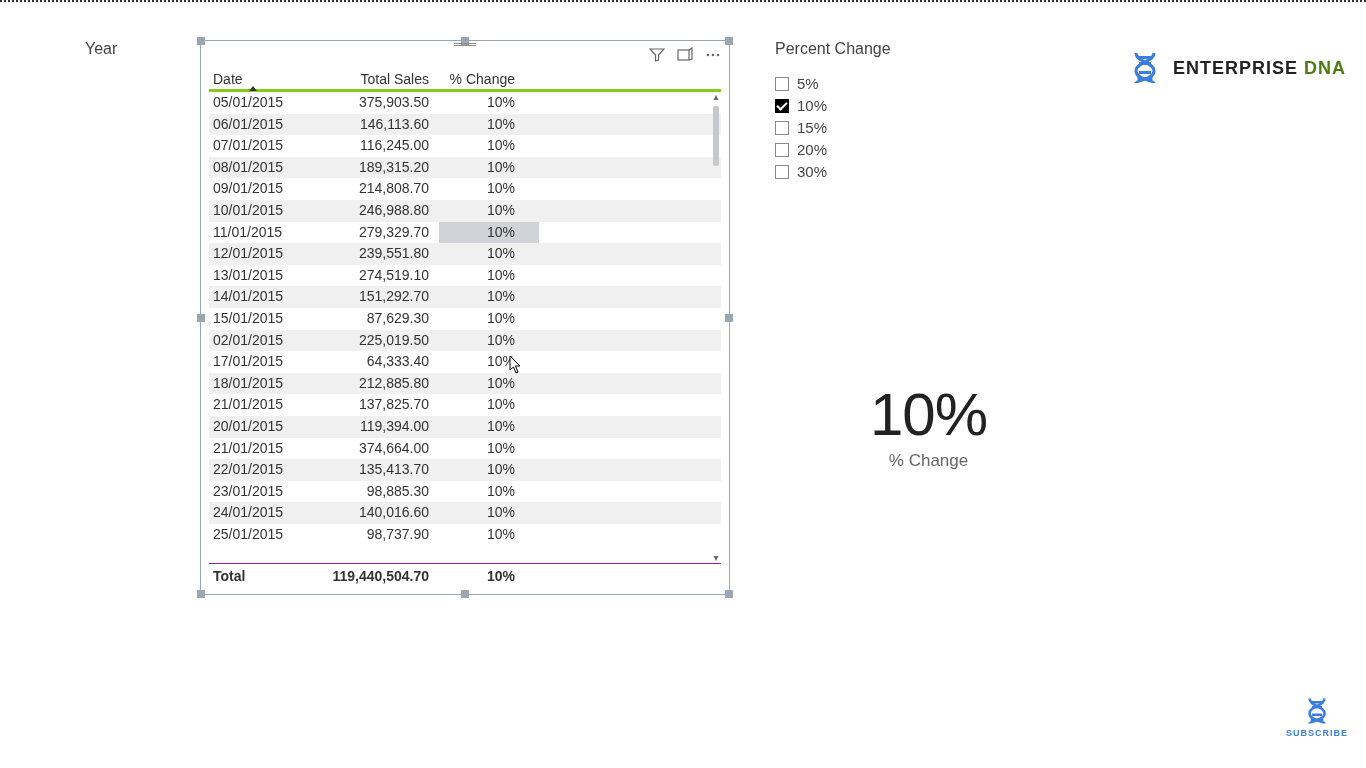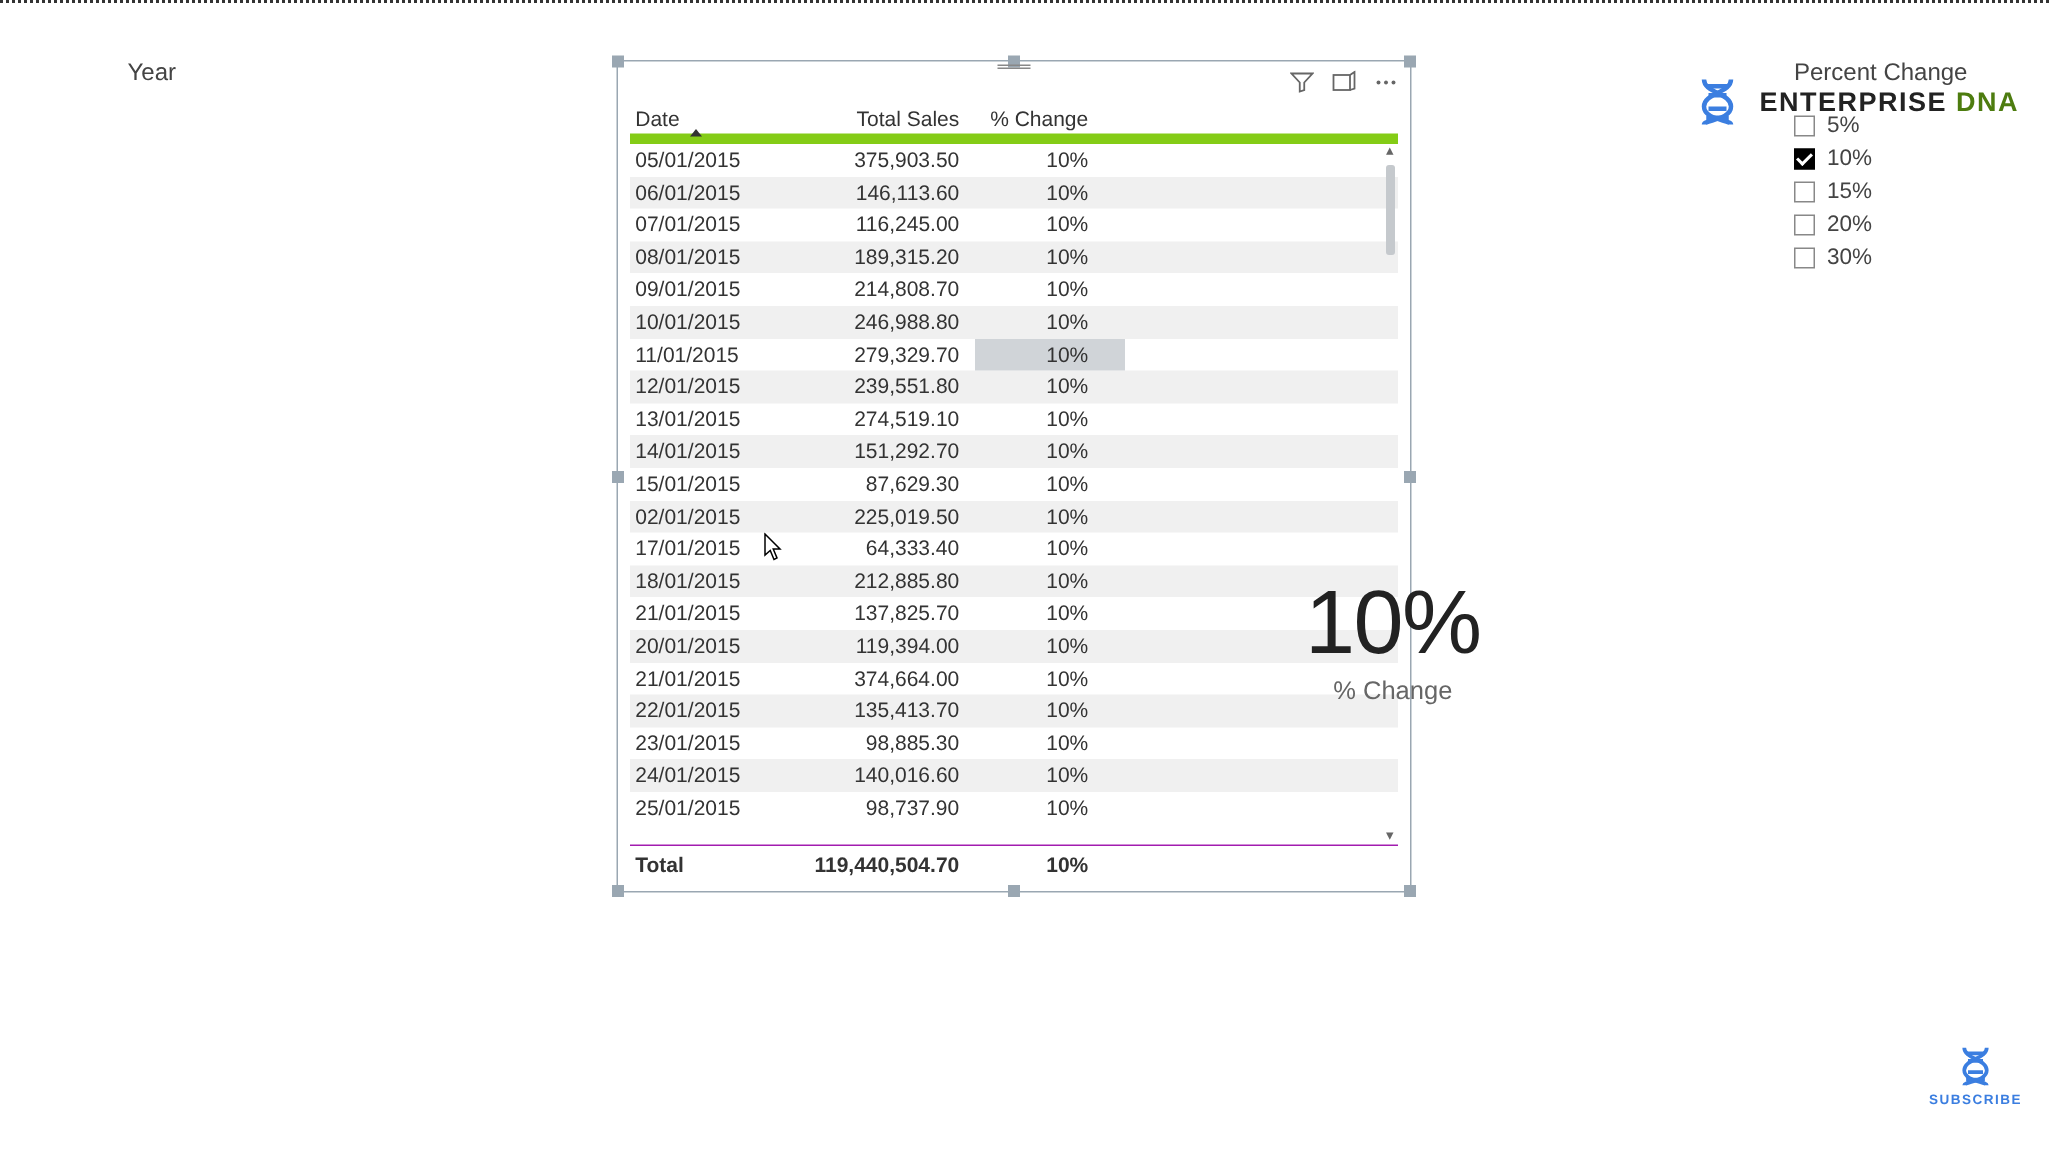--- a/index.html
+++ b/index.html
@@ -43,21 +43,20 @@
   .logo-txt {
     font-size: 18px;
     font-weight: 700;
     color: #222;
     letter-spacing: 1px;
   }
   .logo-txt span.dna { color: #4d7c0f; }
   .content {
     display: flex;
     align-items: flex-start;
-    justify-content: space-between;
   }
   
   .year-slicer {
     width: 170px;
     padding-left: 75px;
   }
   .slicer-title {
     font-size: 16px;
     color: #444;
     margin-bottom: 6px;
@@ -137,21 +136,21 @@
     top: 28px; left: 8px; right: 8px; bottom: 8px;
     display: flex;
     flex-direction: column;
   }
   .thead, .trow, .tfoot {
     display: flex;
     font-size: 14px;
     color: #333;
   }
   .thead {
-    border-bottom: 7px solid #84cc16;
+    border-bottom: 3px solid #84cc16;
     font-weight: 400;
     padding: 2px 0;
     flex-shrink: 0;
   }
   .thead .col-date { position: relative; }
   .thead .sort-up {
     position: absolute;
     left: 40px; bottom: -4px;
     width: 0; height: 0;
     border-left: 4px solid transparent;

